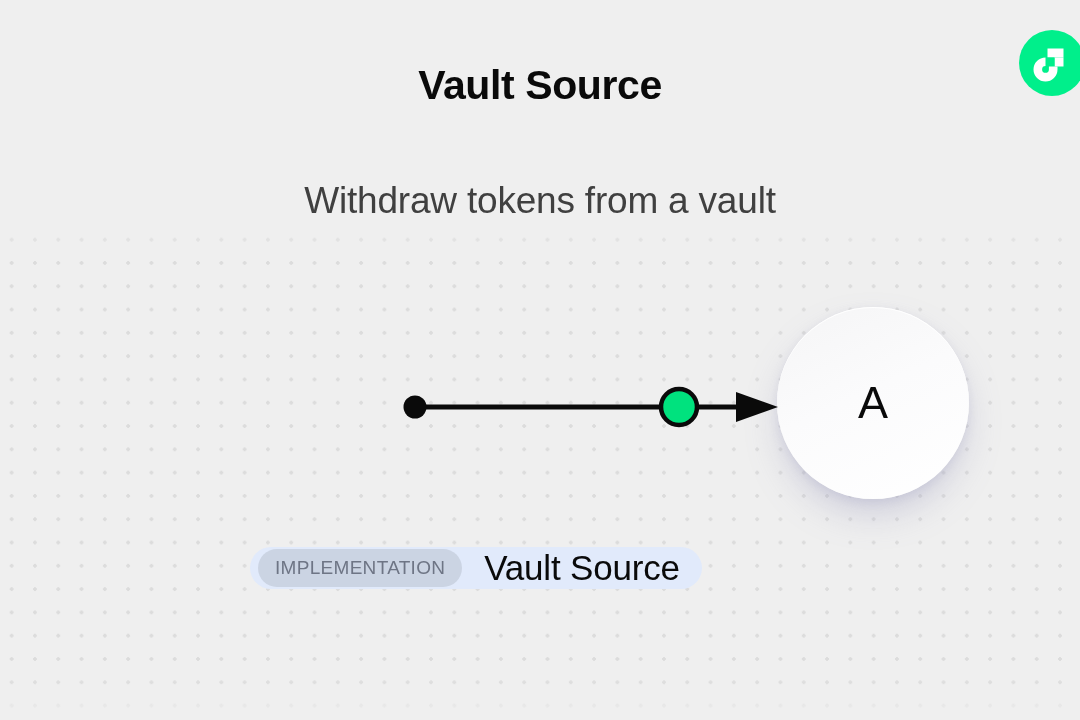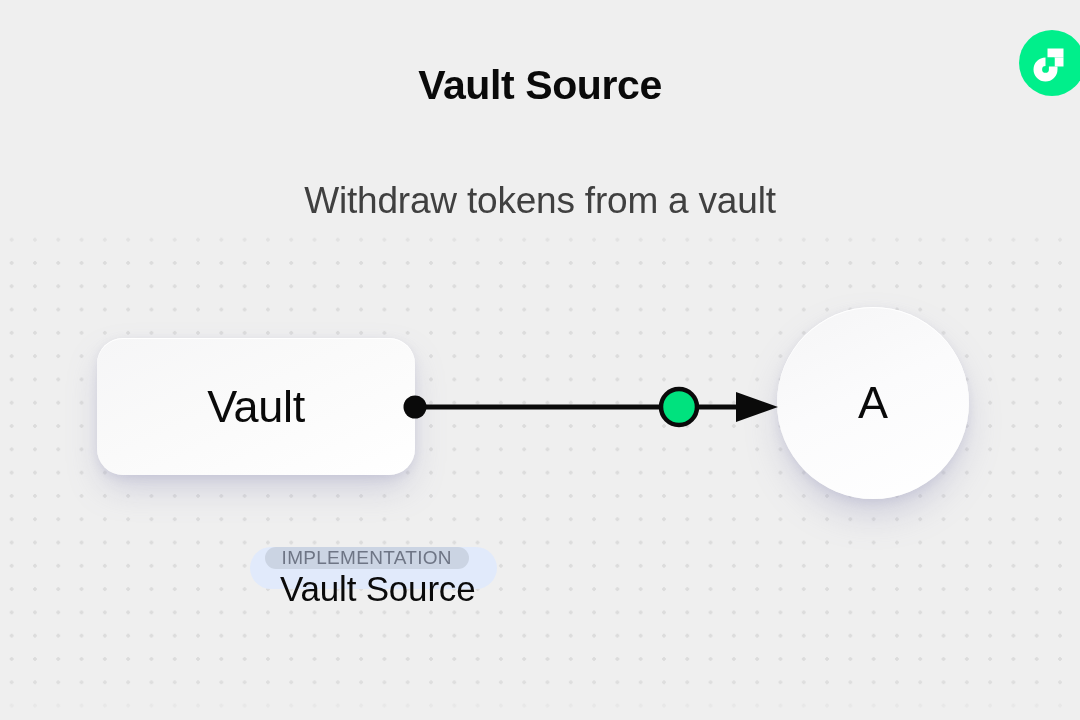--- a/index.html
+++ b/index.html
@@ -156,21 +156,20 @@
   .impl-badge {
     position: absolute;
     left: 250px;
     top: 547px;
     height: 42px;
     display: flex;
     align-items: center;
     padding: 0 22px 0 8px;
     border-radius: 28px;
     background: #e1eafb;
-    flex-direction: column;
   }
   .impl-tag {
     display: flex;
     align-items: center;
     height: 38px;
     padding: 0 17px;
     border-radius: 19px;
     background: #cbd4e3;
     font-size: 19px;
     font-weight: 400;
@@ -199,23 +198,20 @@
     <svg width="66" height="66" viewBox="0 0 66 66">
       <path d="M44.5 18.5 H28.5 V27.5 H44.5 Z" fill="#ffffff"></path>
       <path d="M35.5 27.5 H44.5 V36.5 H35.5 Z" fill="#ffffff"></path>
       <path d="M26.5 27.5 H35.5 V36.5 H26.5 Z" fill="#00ef8b"></path>
       <path d="M26.5 27.5 a12 12 0 1 0 12 12 V36.5 h-8.6 v2.9 a3.4 3.4 0 1 1 -3.4 -3.4 h0 V27.5 Z" fill="#ffffff"></path>
     </svg>
   </div>
 
   <div class="diagram">
 
-    <div class="node-vault">
-      <div class="node-vault-label">Vault</div>
-    </div>
 
     <div class="node-a">
       <div class="node-a-label">A</div>
     </div>
 
     <svg class="edge-svg" viewBox="0 0 430 72">
       <line x1="35" y1="35" x2="385" y2="35" stroke="#0a0a0a" stroke-width="5"></line>
       <polygon points="356,20 398,35 356,50" fill="#0a0a0a"></polygon>
       <circle cx="35" cy="35" r="11.5" fill="#0a0a0a"></circle>
       <circle cx="299" cy="35" r="18" fill="#00e27e" stroke="#0a0a0a" stroke-width="4.5"></circle>

